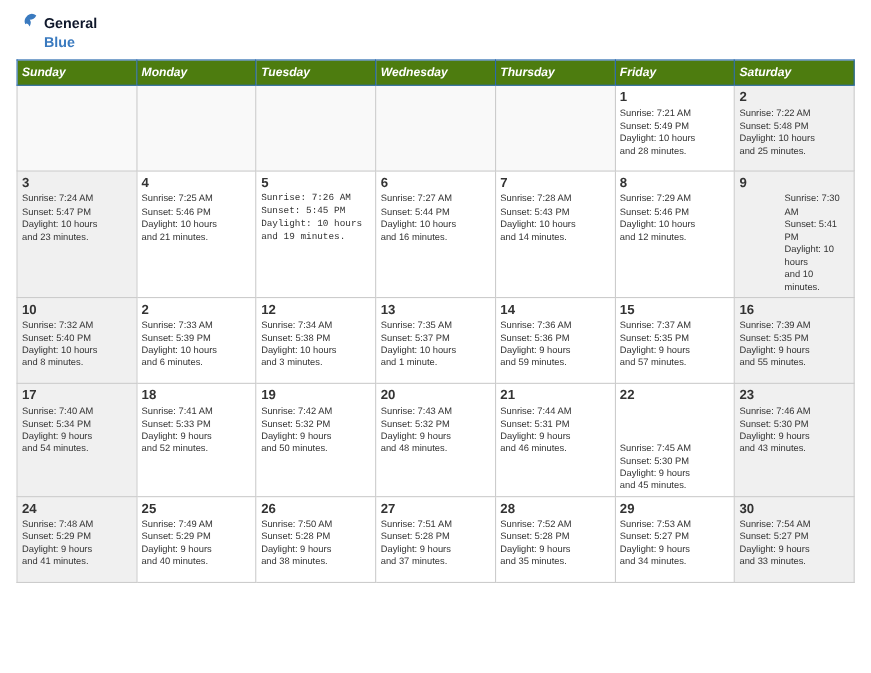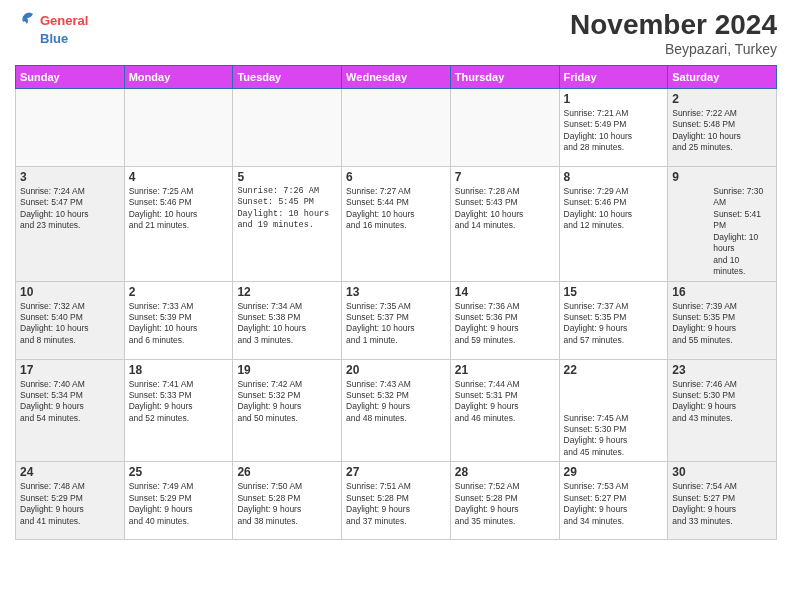--- a/index.html
+++ b/index.html
@@ -37,27 +37,28 @@
     .location-title {
       font-size: 14px;
       color: #555;
     }
     table {
       width: 100%;
       border-collapse: collapse;
       table-layout: fixed;
     }
     th {
-      background: #d946ef;
+      background: #4d7c0f;
       color: #fff;
       font-size: 11px;
       font-weight: bold;
       padding: 5px 4px;
       text-align: left;
       border: 1px solid #2a6aaf;
+      font-style: italic;
     }
     td {
       border: 1px solid #ccc;
       vertical-align: top;
       padding: 3px 4px;
       font-size: 9px;
       color: #333;
       height: 78px;
       background: #fff;
     }
@@ -83,29 +84,25 @@
 <body>
 
 <div class="container">
   <div class="header-row">
     <div class="logo">
   <div style="display:flex;flex-direction:column;line-height:1.1">
     <div style="display:flex;align-items:center;gap:3px">
       <svg width="22" height="22" viewBox="0 0 22 22">
         <path d="M10 4 Q14 1 18 4 Q16 8 12 8 Q14 10 12 14 Q10 10 8 12 Q6 8 10 4Z" fill="#3a7abf"></path>
       </svg>
-      <span style="font-size:13px;font-weight:bold;color:#ef4444;font-family:Arial">General</span>
+      <span style="font-size:13px;font-weight:bold;color:#0f172a;font-family:Arial">General</span>
     </div>
     <span style="font-size:13px;font-weight:bold;color:#3a7abf;font-family:Arial;padding-left:25px">Blue</span>
   </div>
 </div>
-    <div class="title-block">
-      <div class="month-title">November 2024</div>
-      <div class="location-title">Beypazari, Turkey</div>
-    </div>
   </div>
 
   <table>
     <thead>
       <tr>
 
       <th>Sunday</th>
           <th>Monday</th>
           <th>Tuesday</th>
           <th>Wednesday</th>

